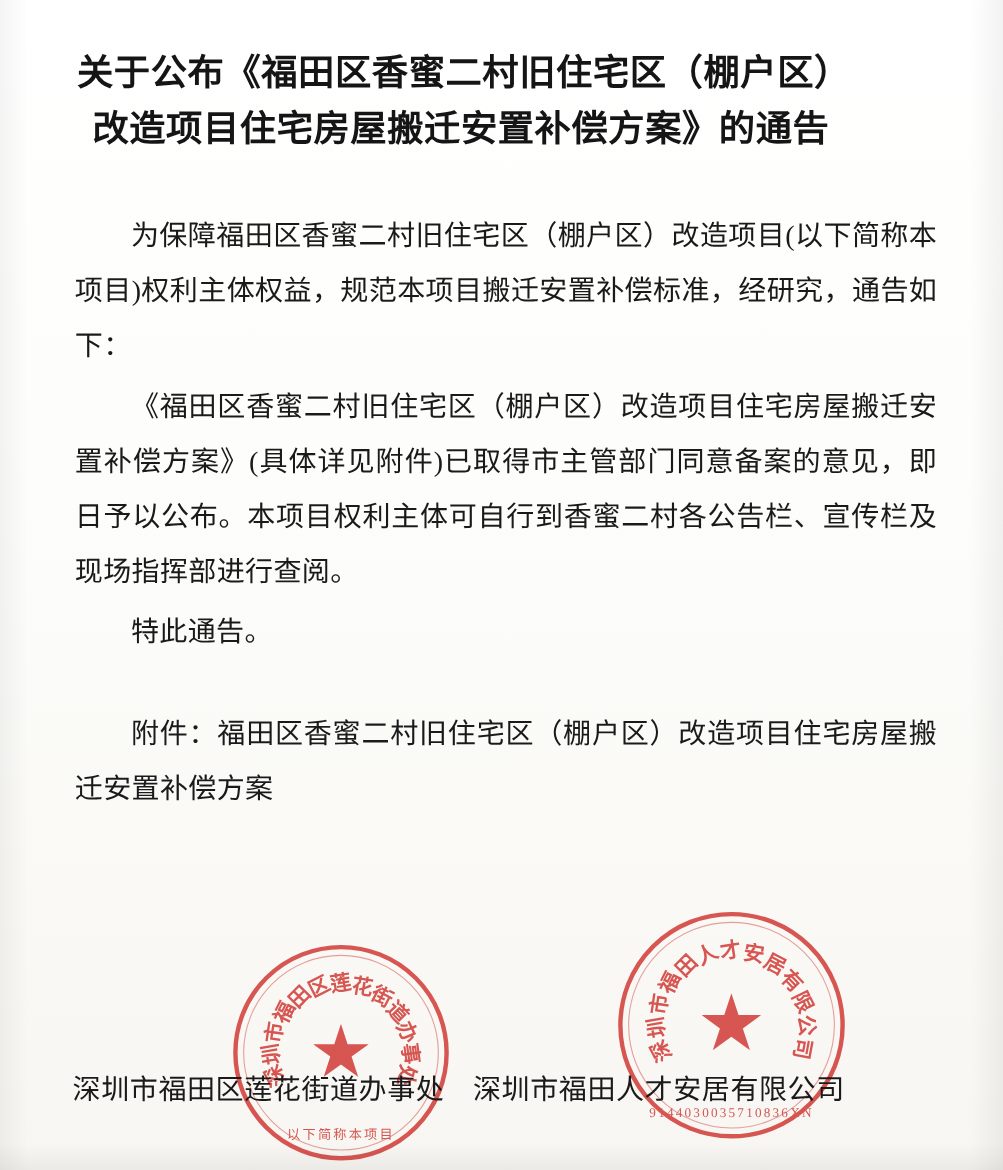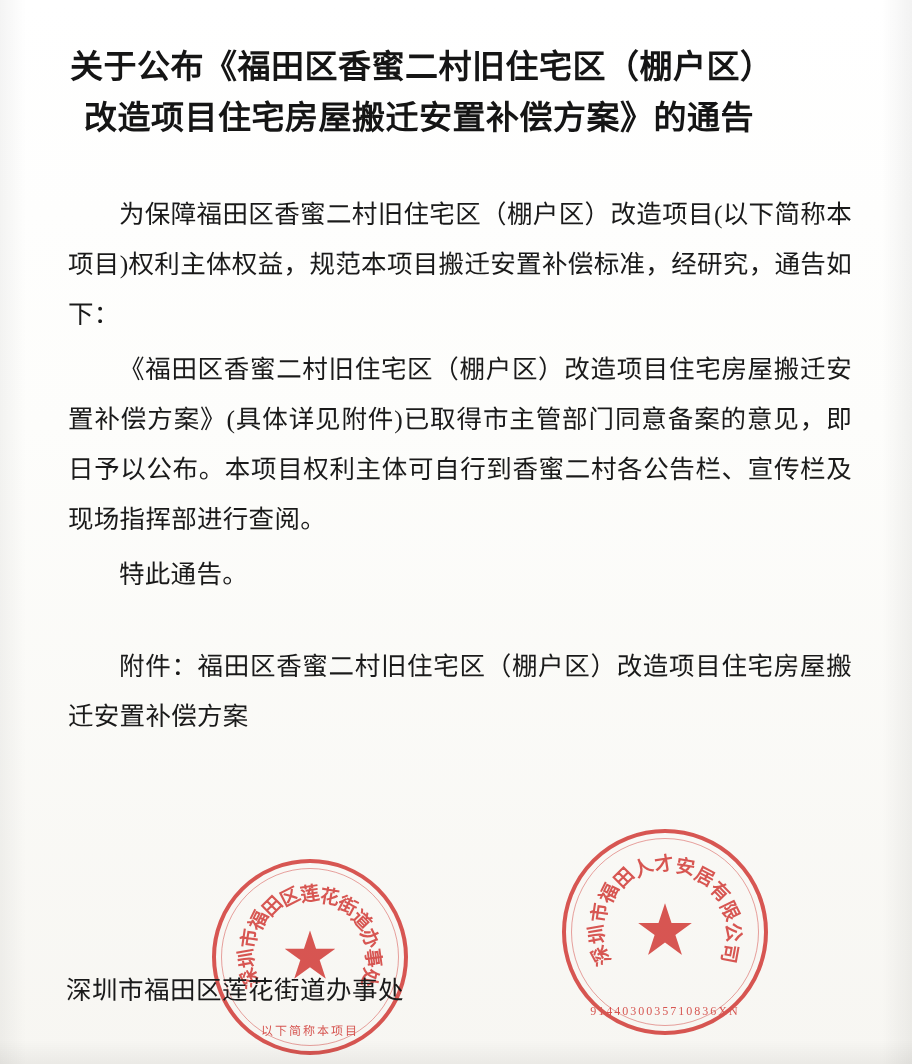--- a/index.html
+++ b/index.html
@@ -228,18 +228,19 @@
           <span style="transform: rotate(64deg) translate(0px, -83px) rotate(0deg);">限</span>
           <span style="transform: rotate(82.2deg) translate(0px, -83px) rotate(0deg);">公</span>
           <span style="transform: rotate(100.4deg) translate(0px, -83px) rotate(0deg);">司</span>
         </div>
       <div class="star">★</div>
       <div class="bottom-text">9144030035710836XN</div>
     </div>
 
     <div class="sign-line">
       <span>深圳市福田区莲花街道办事处</span>
+      <span>深圳市福田人才安居有限公司</span>
     </div>
 
     <div class="date-line">二〇一九年八月十三日</div>
   </div>
 
 </div>
 
 </body></html>

